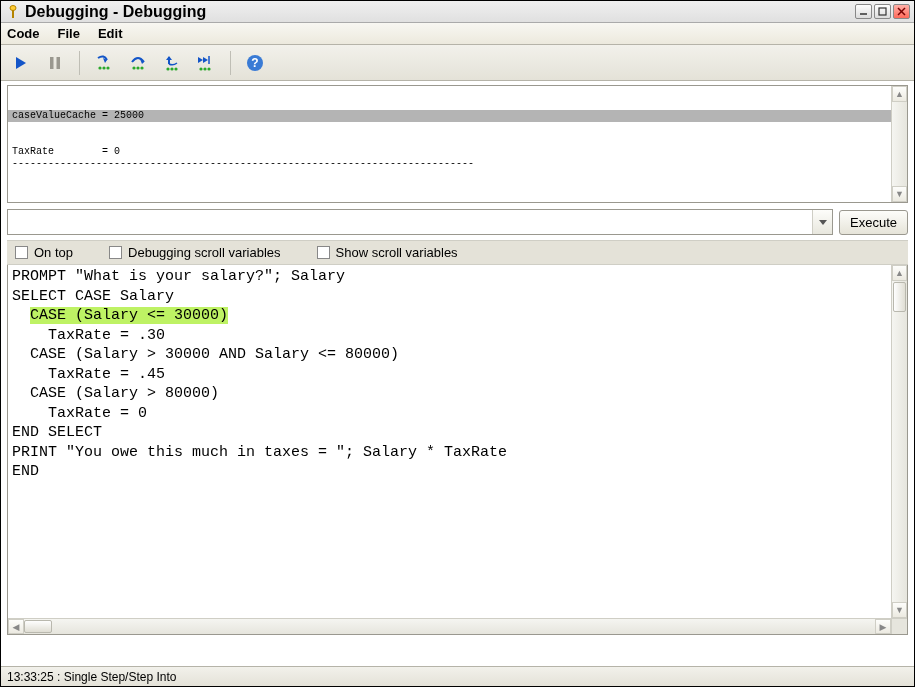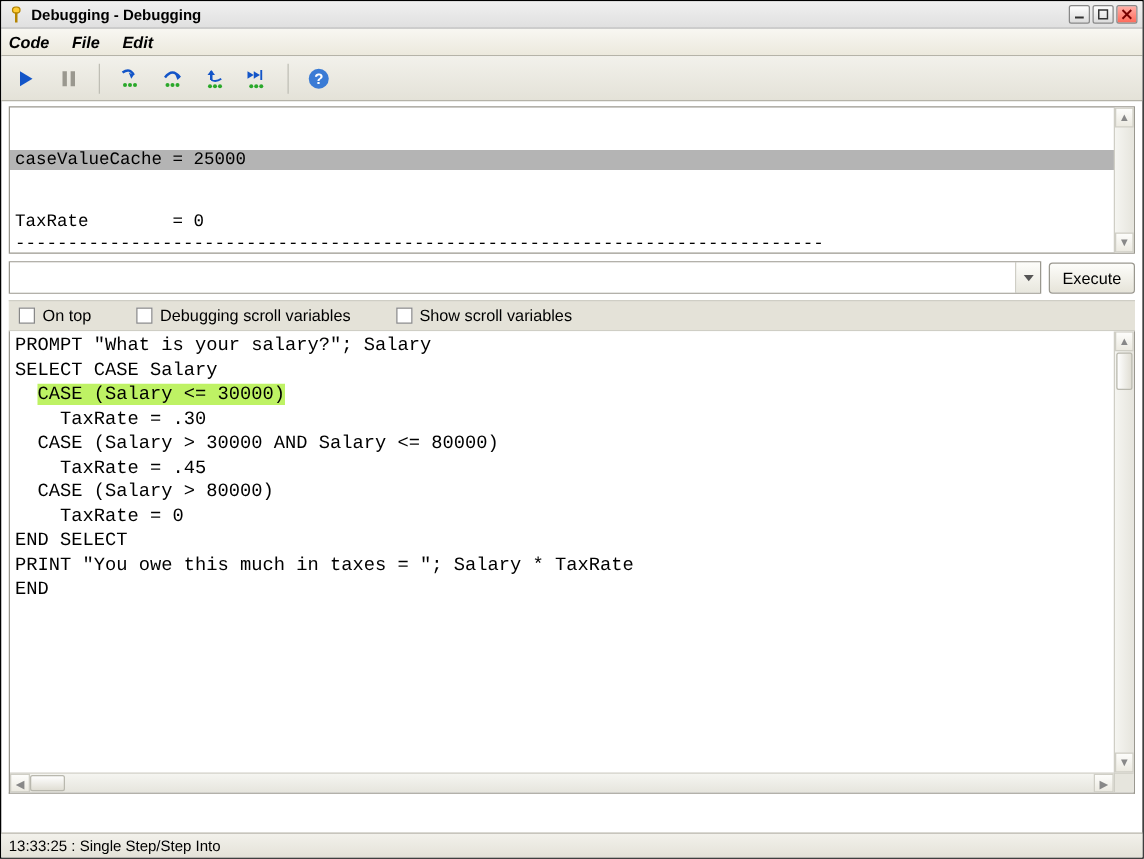--- a/index.html
+++ b/index.html
@@ -25,21 +25,21 @@
   }
   .titlebar .app-icon {
     width: 16px; height: 16px;
     margin-right: 4px;
     display: flex; align-items: center; justify-content: center;
     font-size: 12px;
   }
   .titlebar .title {
     font-weight: bold;
     flex: 1;
-    font-size: 12px;
+    font-size: 16px;
   }
   .titlebar .win-buttons { display: flex; gap: 2px; }
   .titlebar .win-btn {
     width: 17px; height: 15px;
     border: 1px solid #888;
     border-radius: 2px;
     display: flex; align-items: center; justify-content: center;
     font-size: 9px;
     background: linear-gradient(#fefefe,#dcdcdc);
     cursor: pointer;
@@ -53,21 +53,21 @@
   .menubar {
     height: 22px;
     background: linear-gradient(#f8f7f2,#ece9dd);
     border-bottom: 1px solid #b5b3a8;
     display: flex;
     align-items: center;
     padding: 0 6px;
     gap: 18px;
     font-weight: bold;
   }
-  .menubar .menu-item { cursor: pointer; font-style: italic; }
+  .menubar .menu-item { cursor: pointer; }
 
   
   .toolbar {
     height: 36px;
     background: linear-gradient(#f2f1eb, #e4e2d8);
     border-bottom: 1px solid #b5b3a8;
     display: flex;
     align-items: center;
     padding: 0 8px;
     gap: 10px;
@@ -87,21 +87,21 @@
   
   .vars-panel {
     margin: 4px 6px 0 6px;
     border: 1px solid #9a988f;
     background: #fff;
     height: 118px;
     position: relative;
   }
   .vars-content {
     font-family: "Courier New", monospace;
-    font-size: 14px;
+    font-size: 10px;
     white-space: pre;
     line-height: 1.2;
   }
   .vars-content .highlighted {
     background: #b4b4b4;
     display: block;
     padding: 0 4px;
   }
   .vars-content .normal {
     display: block;

